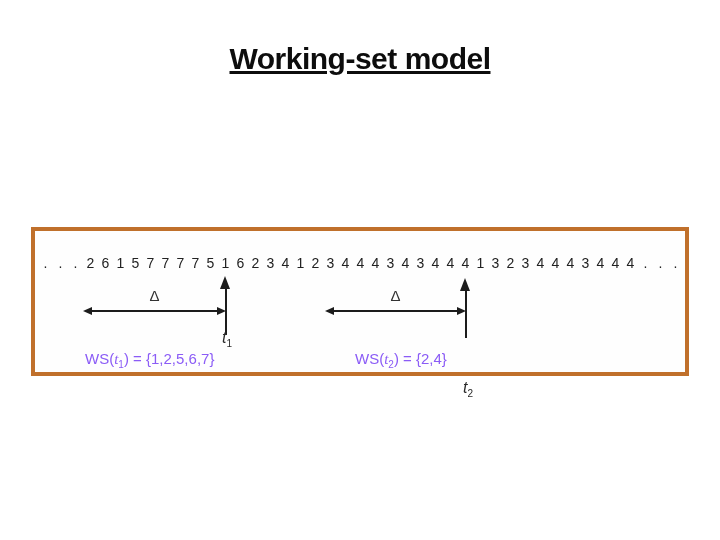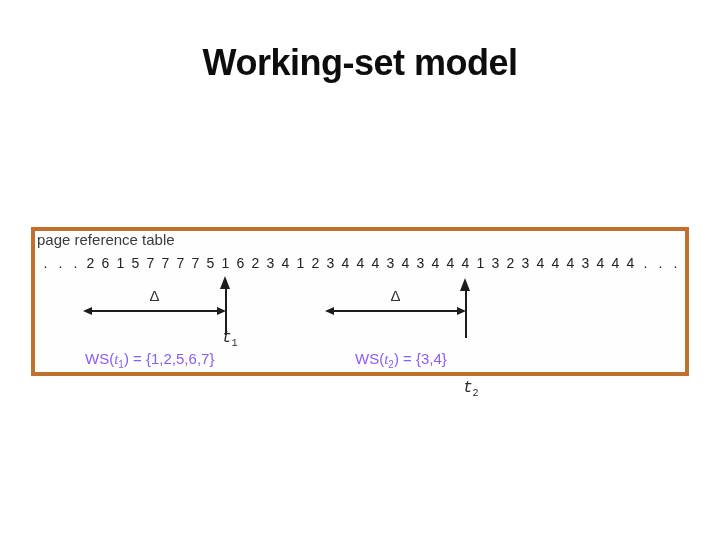--- a/index.html
+++ b/index.html
@@ -10,24 +10,25 @@
     width: 720px; height: 540px;
     background: #ffffff;
     margin: 0 auto;
     font-family: "Liberation Sans", sans-serif;
     overflow: hidden;
   }
   .title {
     position: absolute;
     top: 42px; left: 0; right: 0;
     text-align: center;
-    font-size: 36px;
+    font-size: 30px;
     font-weight: 600;
     letter-spacing: -0.5px;
     color: #0d0d0d;
+    text-decoration: underline;
   }
   .diagram-box {
     position: absolute;
     left: 31px; top: 227px;
     width: 658px; height: 149px;
     border: 4px solid #c0702b;
     background: #fefefe;
   }
   .diagram-inner { position: absolute; left: 0; top: 0; right: 0; bottom: 0; }
   .prt-label {
@@ -65,21 +66,21 @@
   .v-arrow.w1 { left: 185px; top: 45px; height: 59px; }
   .v-arrow.w2 { left: 425px; top: 47px; height: 60px; }
   .v-head {
     position: absolute; top: 0; left: 0; width: 0; height: 0;
     border-left: 5.5px solid transparent; border-right: 5.5px solid transparent;
     border-bottom: 13px solid var(--ink);
   }
   .v-line { position: absolute; top: 9px; bottom: 0; left: 4.5px; width: 2.5px; background: var(--ink); }
   .time-label {
     position: absolute;
-    font-family: Liberation Mono, monospace;
+    font-family: Liberation Sans, sans-serif;
     font-style: italic;
     font-size: 16px; color: #2a2a2a;
   }
   .time-label.w1 { left: 187px; top: 98px; }
   .time-label.w2 { left: 428px; top: 100px; margin-top: 48px; }
   .time-label sub, .ws-label sub { font-size: 10px; font-style: normal; }
   .ws-label {
     position: absolute; top: 119px;
     font-size: 15px; color: #8b5cf6;
   }
@@ -90,21 +91,20 @@
 </head>
 <body>
 
 <div class="slide">
 
   <div class="title">Working-set model</div>
 
   <div class="diagram-box" style="border-color: rgb(192, 112, 43);">
     <div class="diagram-inner">
 
-      <div class="prt-label">page reference table</div>
 
       <div class="seq-row">
           <span class="seq-token">.</span>
           <span class="seq-token">.</span>
           <span class="seq-token">.</span>
           <span class="seq-token">2</span>
           <span class="seq-token">6</span>
           <span class="seq-token">1</span>
           <span class="seq-token">5</span>
           <span class="seq-token">7</span>
@@ -162,17 +162,17 @@
       <div class="h-arrow w2">
         <div class="head-l"></div>
         <div class="h-line"></div>
         <div class="head-r"></div>
       </div>
       <div class="v-arrow w2">
         <div class="v-head"></div>
         <div class="v-line"></div>
       </div>
       <div class="time-label w2"><span>t</span><sub>2</sub></div>
-      <div class="ws-label w2"><span>WS(</span><span class="math-t">t</span><sub>2</sub><span>) = {3,4}</span></div>
+      <div class="ws-label w2"><span>WS(</span><span class="math-t">t</span><sub>2</sub><span>) = {2,4}</span></div>
 
     </div>
   </div>
 </div>
 
 </body></html>

